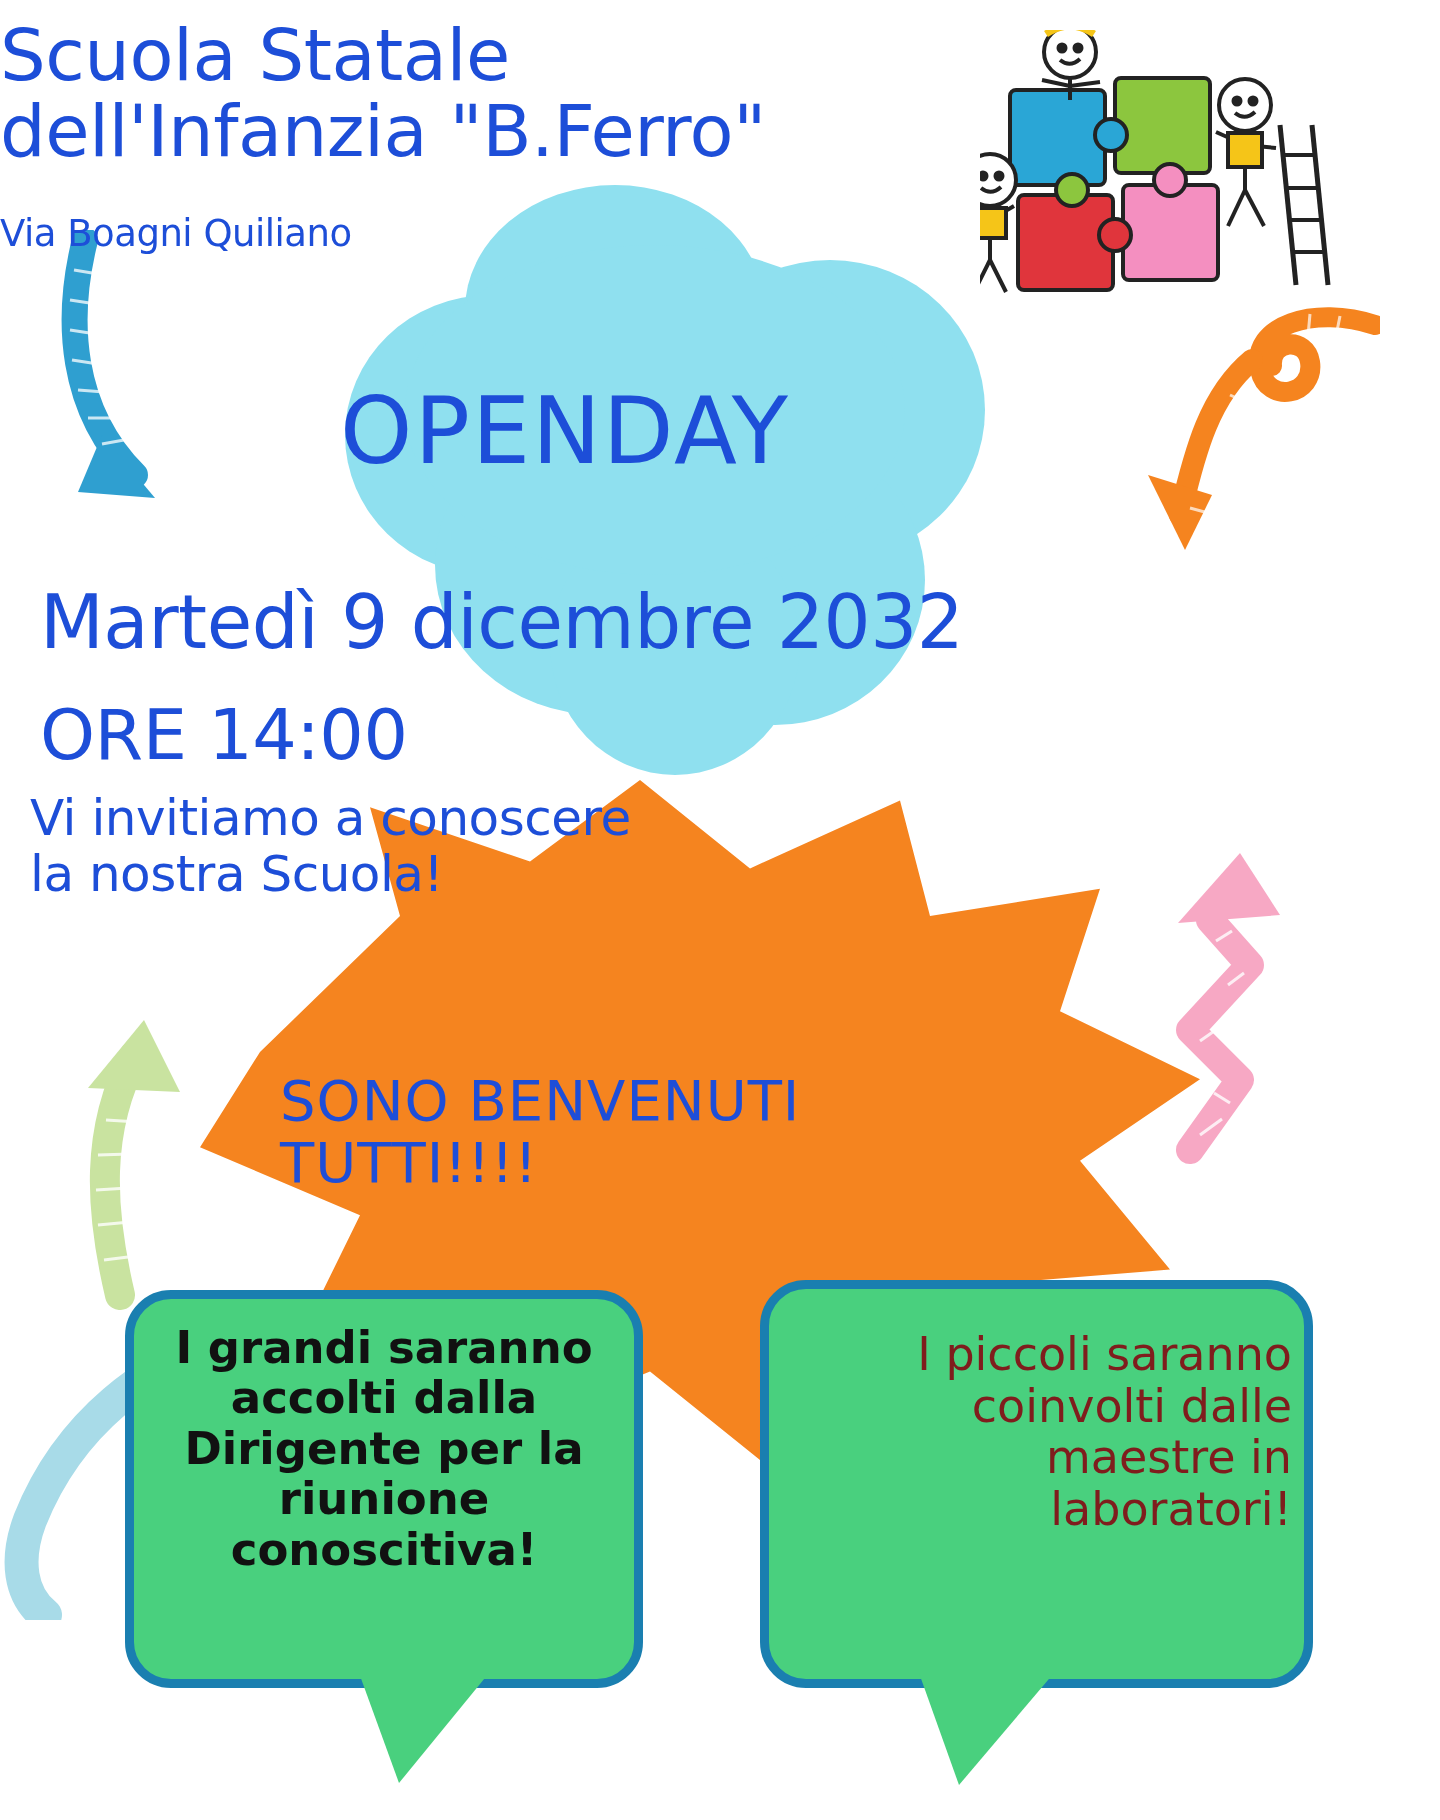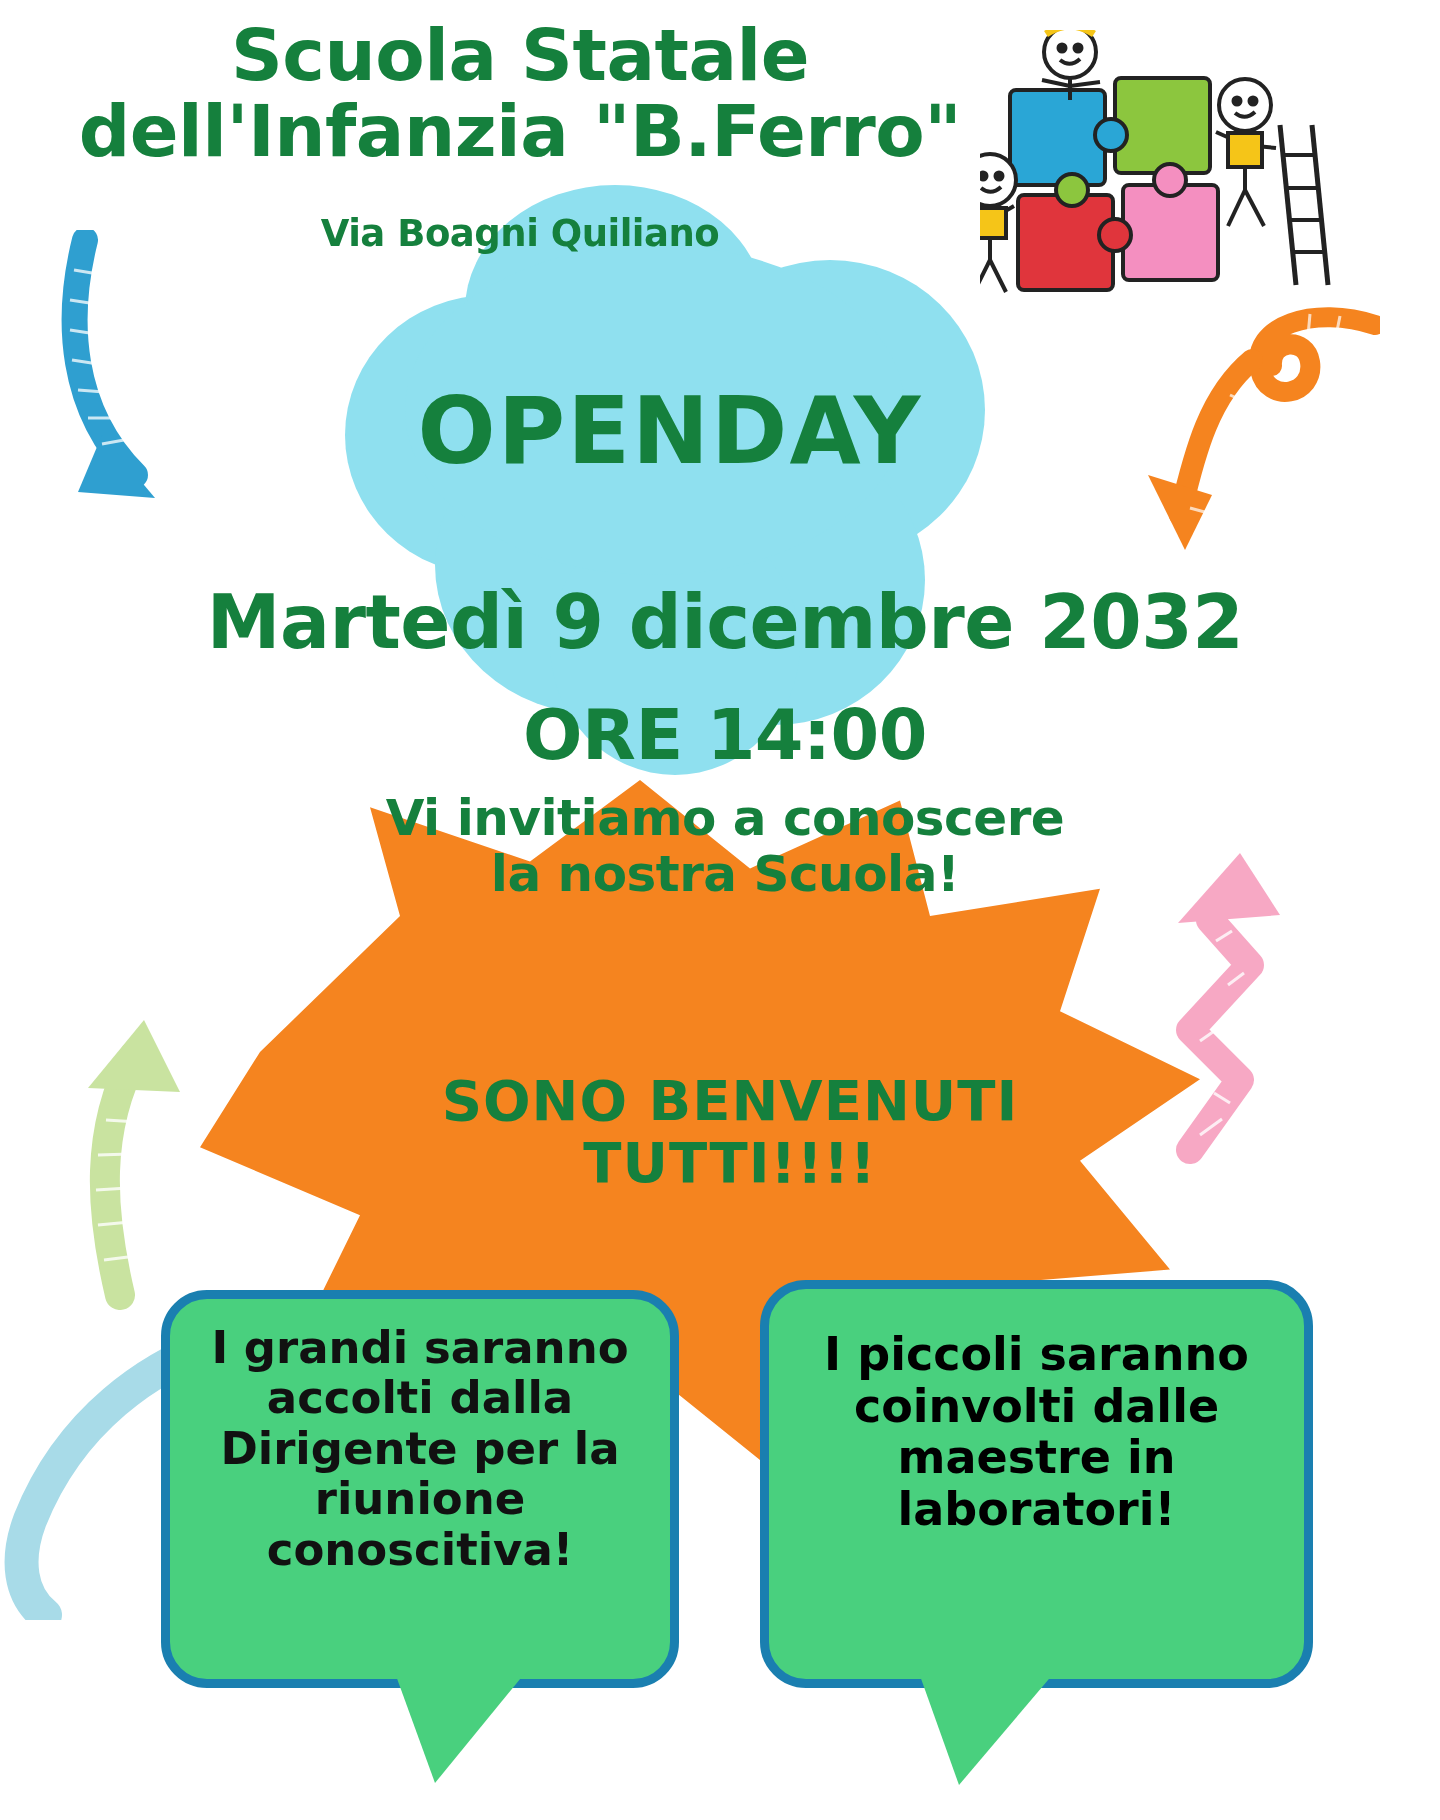--- a/index.html
+++ b/index.html
@@ -56,21 +56,21 @@
     );
   }
 
   
   .bubble {
     position: absolute;
     background: #49d07e;
     border: 9px solid #1a7fb0;
     border-radius: 46px;
   }
-  .bubble.left { left: 125px; top: 1290px; width: 500px; height: 380px; margin-left: 36px; }
+  .bubble.left { left: 125px; top: 1290px; width: 500px; height: 380px; }
   .bubble.right { left: 760px; top: 1280px; width: 535px; height: 390px; }
   .bubble .tail {
     position: absolute;
     width: 0; height: 0;
   }
   .bubble.left .tail {
     left: 225px; bottom: -104px;
     border-left: 40px solid transparent;
     border-right: 90px solid transparent;
     border-top: 110px solid #49d07e;
@@ -114,24 +114,23 @@
     position: absolute;
     left: 980px;
     top: 30px;
     width: 400px;
     height: 290px;
   }
 
   
   .txt {
     position: absolute;
-    color: #15803d;
+    color: #1d4ed8;
     font-family: "DejaVu Sans", sans-serif;
-    font-weight: bold;
-    text-align: center;
+    font-weight: normal;
     line-height: 1.02;
     letter-spacing: -0.5px;
     white-space: pre-line;
   }
 
   #school-name {
     left: 0; top: 18px; width: 1040px;
     font-size: 72px;
     line-height: 1.05;
   }
@@ -172,23 +171,23 @@
     color: #111;
     text-align: center;
     font-family: "DejaVu Sans", sans-serif;
     white-space: pre-line;
   }
   #bubble-right-text {
     position: absolute;
     left: 12px; top: 40px; width: 511px;
     font-size: 46px;
     line-height: 1.12;
-    font-weight: bold;
-    color: #000000;
-    text-align: center;
+    font-weight: normal;
+    color: #7f1d1d;
+    text-align: right;
     font-family: "DejaVu Sans", sans-serif;
     white-space: pre-line;
   }
 </style>
 </head>
 <body>
 
 <div class="poster">
 
   <div class="cloud">

